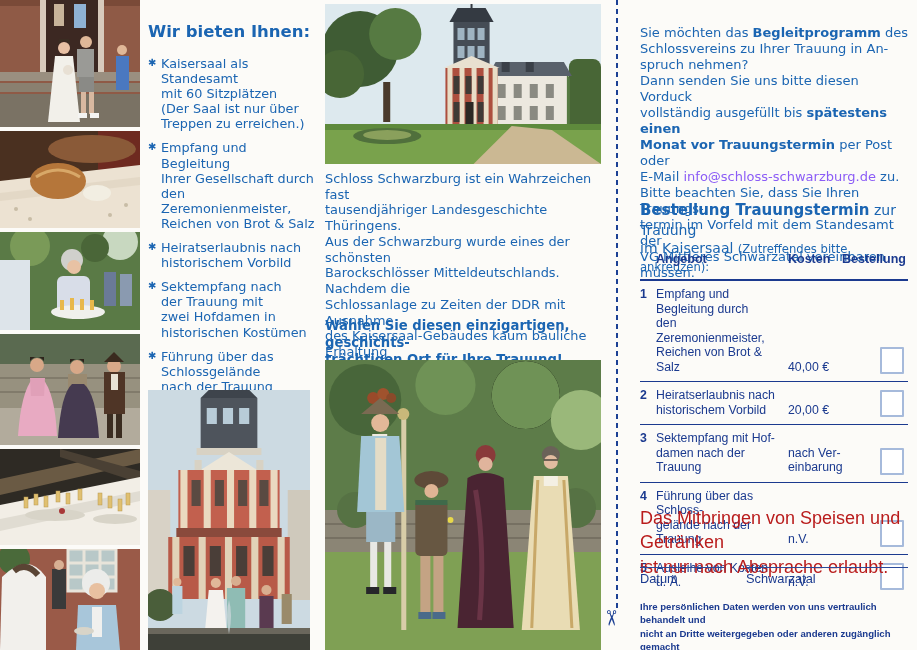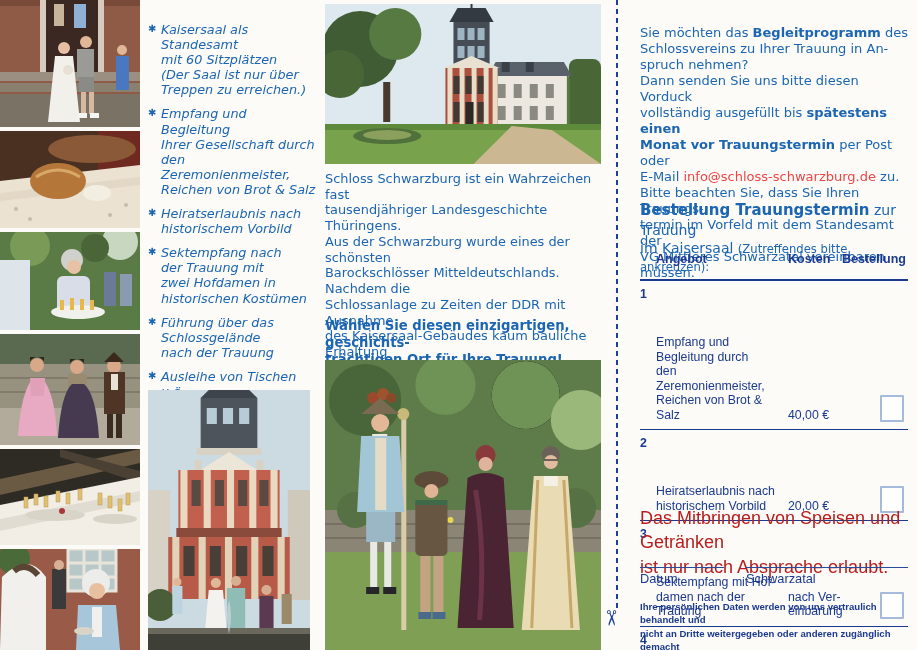--- a/index.html
+++ b/index.html
@@ -5,28 +5,28 @@
   html,body{margin:0;padding:0;background:#e8e8e8;}
   #page{position:relative;width:917px;height:650px;background:#fcfbf8;overflow:hidden;
         font-family:"DejaVu Sans",sans-serif;}
   .abs{position:absolute;}
   .photo{position:absolute;overflow:hidden;background:#ccc;}
   .photo svg{display:block;width:100%;height:100%;}
 
   
   .hand{color:#1b65b2;}
   .b{font-weight:bold;}
-  .lnk{color:#ef4444;}
+  .lnk{color:#8b5cf6;}
   .sm{font-size:11.6px;}
 
   
   #offer-list{list-style:none;margin:0;padding:0;}
   #offer-list li{display:flex;margin:0 0 9px 0;font-size:12.8px;line-height:1.18;}
   #offer-list .bullet{flex:0 0 13px;font-size:10px;padding-top:1px;}
-  #offer-list .itxt{white-space:pre-line;font-style:italic;}
+  #offer-list .itxt{white-space:pre-line;}
 
   
   .pre{white-space:pre-line;}
 
   
   #cut-line{position:absolute;left:616px;top:0;width:2px;height:610px;
     background:repeating-linear-gradient(to bottom,#1c4094 0 5px,transparent 5px 9px);}
   #scissors{position:absolute;left:602px;top:606px;font-size:21px;color:#1c4094;
     transform:rotate(90deg);}
 
@@ -39,21 +39,21 @@
   #order-table{position:absolute;top:252px;left:0;width:268px;
     font-family:"Liberation Sans",sans-serif;color:#1b3a8f;}
   .thead{display:grid;grid-template-columns:16px 132px 54px 66px;align-items:end;
     padding-bottom:13px;border-bottom:2px solid #1b3a8f;font-weight:bold;font-size:12.5px;}
   .thead .h-kosten{grid-column:3;}
   .thead .h-best{grid-column:4;text-align:left;padding-right:2px;}
   .trow{display:grid;grid-template-columns:16px 132px 54px 66px;
     padding:6px 0 7px 0;border-bottom:1.5px solid #1b3a8f;font-size:12.3px;line-height:1.18;}
   .trow:last-child{border-bottom:none;}
   .tnum{font-weight:bold;}
-  .toffer{white-space:pre-line;margin-top:48px;}
+  .toffer{white-space:pre-line;}
   .tcost{align-self:end;white-space:pre-line;}
   .cbwrap{align-self:end;justify-self:end;padding-right:4px;}
   .cb{display:block;width:20px;height:23px;border:2px solid #a6badb;background:#fff;border-radius:1px;}
 
   #note{position:absolute;top:506px;left:0;width:268px;white-space:pre-line;
     font-family:"Liberation Sans",sans-serif;color:#b91c1c;font-size:18px;line-height:1.35;}
   #signature{position:absolute;top:567px;left:0;width:268px;display:flex;gap:22px;
     font-family:"Liberation Sans",sans-serif;color:#1b3a8f;font-size:12.8px;justify-content:space-between;}
   #signature .sigcol{border-top:1.5px solid #2a4a9a;padding-top:3px;}
   #sig-date{width:84px;}
@@ -192,20 +192,21 @@
       <path d="M14,22 q12,-10 24,4" stroke="#5a4434" stroke-width="6" fill="none"></path>
       <circle cx="96" cy="34" r="14" fill="#ececea"></circle>
       <circle cx="97" cy="42" r="8" fill="#e8c0a0"></circle>
       <path d="M78,56 L116,56 L120,101 L76,101 Z" fill="#a8c6da"></path>
       <rect x="92" y="58" width="10" height="30" fill="#f0f0ee"></rect>
       <ellipse cx="84" cy="82" rx="10" ry="4" fill="#d8d4c8"></ellipse>
     </svg>
   </div>
 
   <div class="abs hand" style="left:148px;top:22px;width:170px">
+    <div style="font-size:16.5px;font-weight:bold;margin-bottom:15px">Wir bieten Ihnen:</div>
     <ul id="offer-list">
 
         <li>
           <span class="bullet">✱</span>
           <span class="itxt">Kaisersaal als Standesamt
 mit 60 Sitzplätzen
 (Der Saal ist nur über
 Treppen zu erreichen.)</span>
         </li>
 

